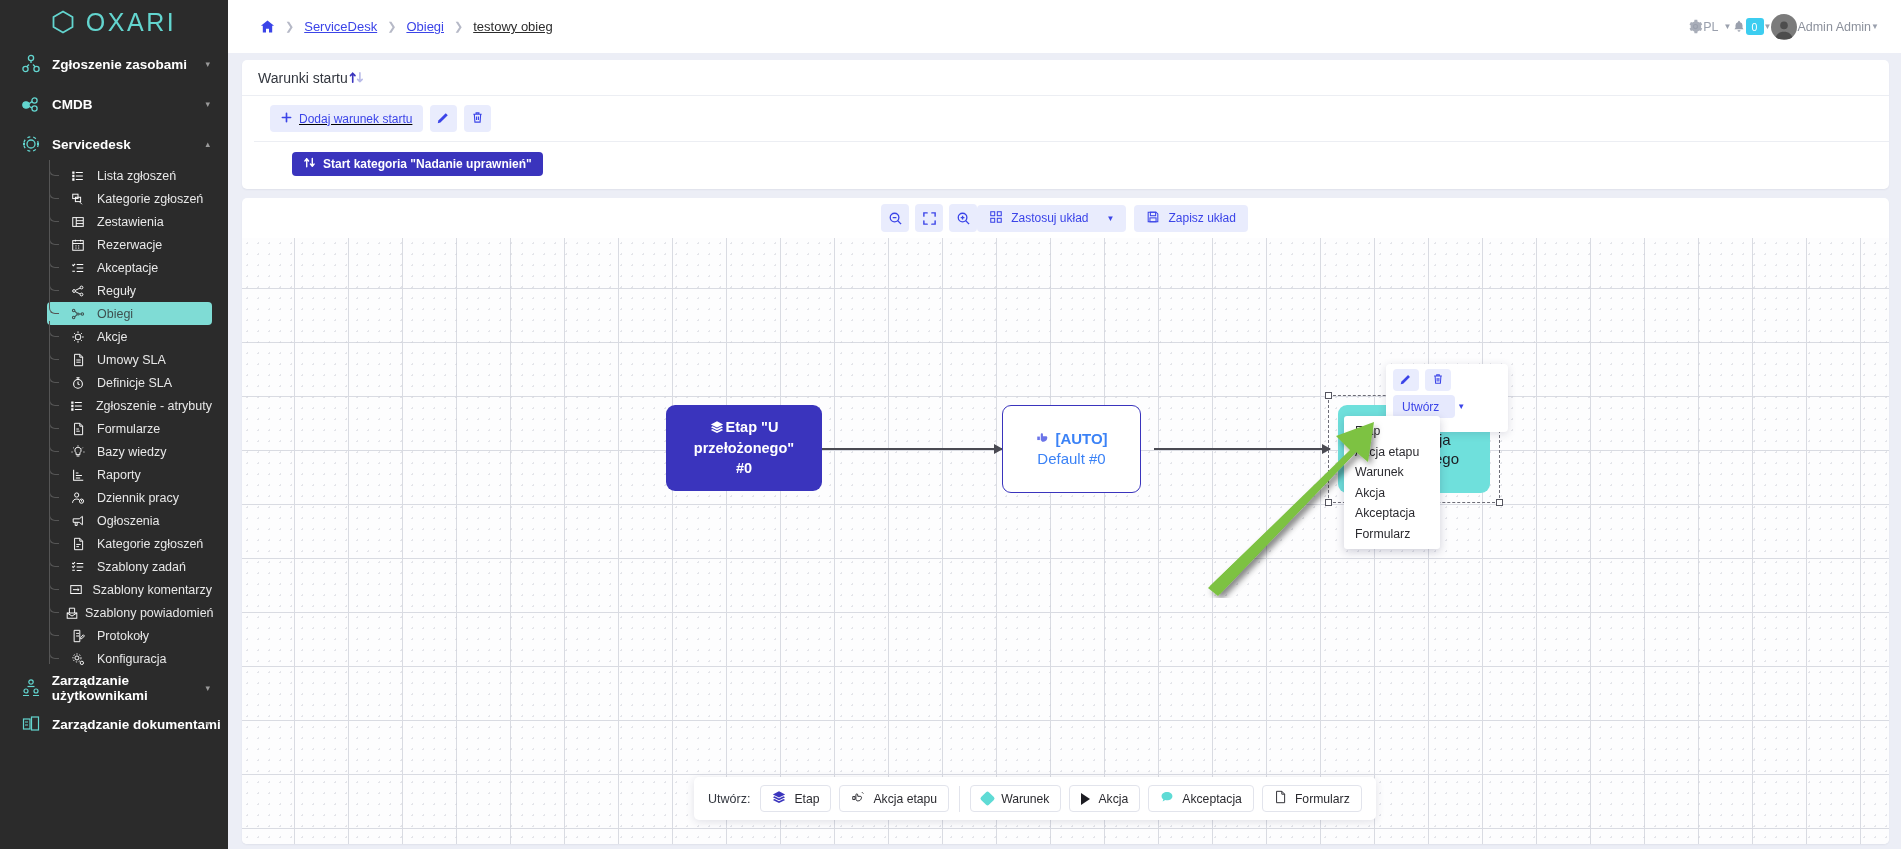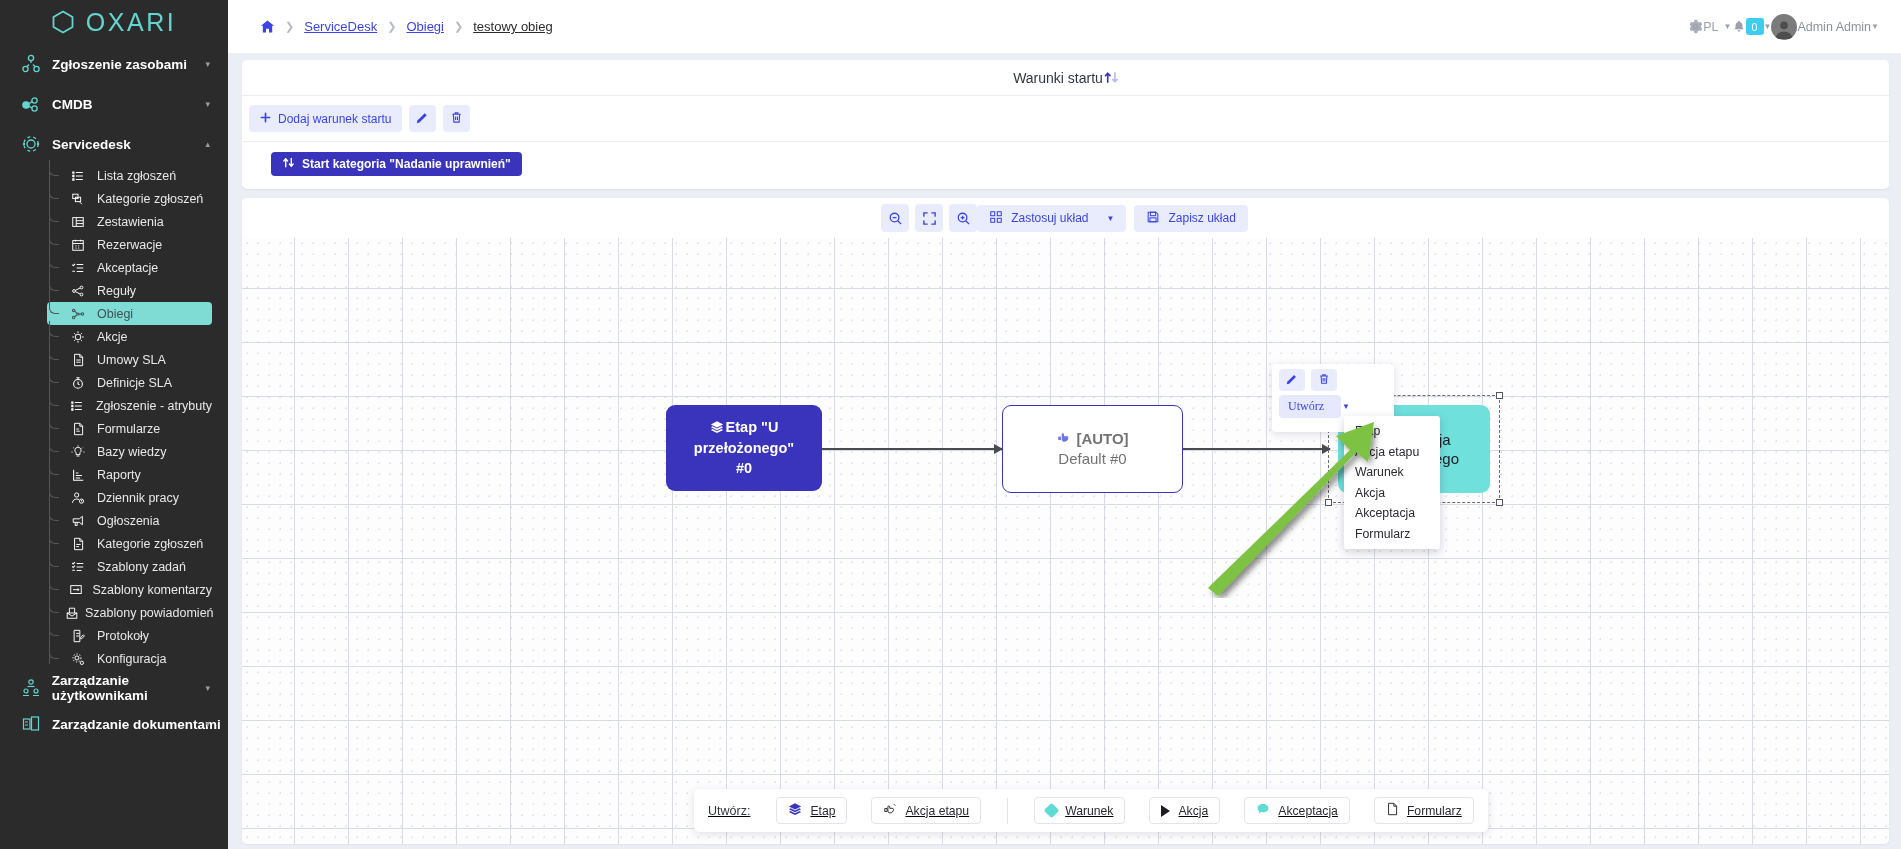--- a/index.html
+++ b/index.html
@@ -82,27 +82,27 @@
   }
   .avatar svg { margin-top: 4px; }
   .user-name { color: #8c919c; }
 
   
   .panel {
     margin: 7px 12px 0 14px; background: #fff; border-radius: 5px;
     box-shadow: 0 1px 2px rgba(30,30,60,.06);
   }
   .panel-head {
-    height: 36px; display: flex; align-items: center; justify-content: center;
+    height: 36px; display: flex; align-items: center; justify-content: flex-start;
     padding: 0 14px 0 16px; border-bottom: 1px solid #eceef3;
   }
   .panel-title { font-size: 14px; color: #33373f; }
   .swap-icon { display:flex; cursor: pointer; }
 
-  .panel-body { padding: 9px 16px 13px 7px; }
+  .panel-body { padding: 9px 16px 13px 28px; text-decoration: underline; }
   .btnrow { display: flex; align-items: center; gap: 7px; }
   .btn-lite {
     background: #e9ecfd; color: #3b44e8; border: none; border-radius: 4px;
     height: 27px; padding: 0 11px; font-size: 12px; display: flex;
     align-items: center; gap: 7px; cursor: pointer; font-family: inherit;
   }
   .btn-icn { width: 27px; height: 27px; padding: 0; justify-content: center; }
   .sep-row { border-bottom: 1px solid #eceef3; margin: 9px -16px 10px -16px; }
   .chip-start {
     display: inline-flex; align-items: center; gap: 7px;
@@ -147,22 +147,22 @@
 
   
   .node { position: absolute; border-radius: 9px; display: flex;
           align-items: center; justify-content: center; text-align: center; }
   .node-stage {
     left: 424px; top: 167px; width: 156px; height: 86px;
     background: #3a34bd; color: #fff; font-size: 14.5px; font-weight: bold;
     line-height: 1.32; padding: 6px 9px;
   }
   .node-auto {
-    left: 760px; top: 167px; width: 181px; height: 88px;
-    background: #fff; border: 1.6px solid #3a34bd; color: #737373;
+    left: 760px; top: 167px; width: 139px; height: 88px;
+    background: #fff; border: 1.6px solid #3a34bd; color: #3b82f6;
     font-size: 15px; line-height: 1.35; flex-direction: column;
   }
   .node-auto .l1 { font-weight: bold; display: flex; align-items: center; gap: 5px; }
   .node-teal {
     left: 1096px; top: 167px; width: 152px; height: 88px;
     background: #6fe0dc; color: #1c1c22; font-size: 15px; line-height: 1.3;
     flex-direction: column; font-weight: 500;
   }
   .sel-dash {
     position: absolute; left: 1086px; top: 157px; width: 172px; height: 108px;
@@ -175,23 +175,23 @@
 
   .edge { position: absolute; height: 1.6px; background: #4a4a52; }
   .edge .arrowhead {
     position: absolute; right: -1px; top: -4px; width: 0; height: 0;
     border-left: 9px solid #4a4a52;
     border-top: 5px solid transparent; border-bottom: 5px solid transparent;
   }
 
   
   .node-pop {
-    position: absolute; left: 1030px; top: 126px; width: 122px; height: 68px;
+    position: absolute; left: 1144px; top: 126px; width: 122px; height: 68px;
     background: #fff; border-radius: 4px; box-shadow: 0 2px 8px rgba(40,40,80,.15);
-    padding: 5px 7px; z-index: 10; font-family: Liberation Serif, serif;
+    padding: 5px 7px; z-index: 10;
   }
   .node-pop .row1 { display: flex; gap: 6px; margin-bottom: 4px; }
   .pop-btn {
     background: #e9ecfd; border: none; border-radius: 4px; width: 26px; height: 22px;
     display: flex; align-items: center; justify-content: center; cursor: pointer; color: #3b44e8;
   }
   .utworz-btn {
     background: #e6e9fd; color: #3b44e8; border: none; border-radius: 4px;
     height: 23px; padding: 0 9px; font-size: 12px; display: flex;
     align-items: center; gap: 18px; cursor: pointer; font-family: inherit; width: 62px;
@@ -205,24 +205,24 @@
   .dd-item {
     height: 20.5px; display: flex; align-items: center; padding: 0 11px;
     font-size: 12.3px; color: #2b2b30; cursor: pointer; white-space: nowrap;
   }
 
   
   .green-arrow { position: absolute; left: 940px; top: 100px; pointer-events: none; z-index: 14; }
 
   
   .palette {
-    position: absolute; left: 452px; bottom: 12px; background: #fff;
+    position: absolute; left: 452px; bottom: 24px; background: #fff;
     border-radius: 5px; box-shadow: 0 2px 9px rgba(40,40,80,.13);
-    height: 43px; display: flex; align-items: center; gap: 24px;
-    padding: 0 14px; z-index: 8; text-decoration: underline;
+    height: 43px; display: flex; align-items: center; gap: 8px;
+    padding: 0 14px; z-index: 8;
   }
   .pal-label { font-size: 12.5px; color: #33373f; margin-right: 2px; }
   .pal-btn {
     background: #fff; border: 1px solid #e2e4ec; border-radius: 4px;
     height: 27px; padding: 0 11px; font-size: 12.2px; color: #2b2b30;
     display: flex; align-items: center; gap: 8px; cursor: pointer; font-family: inherit;
   }
   .pal-div { width: 1px; height: 26px; background: #e2e4ec; margin: 0 2px; }
   .dia { width: 11px; height: 11px; background: #5fdbd5; transform: rotate(45deg); border-radius: 2px; }
   .tri { width: 0; height: 0; border-left: 9px solid #1c1c22; border-top: 6px solid transparent; border-bottom: 6px solid transparent; }

